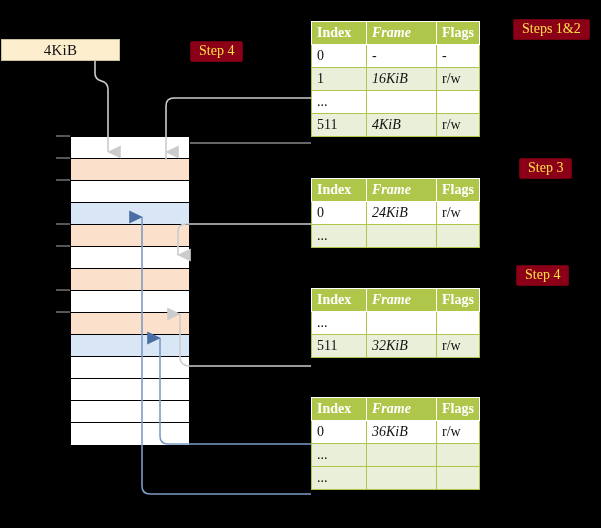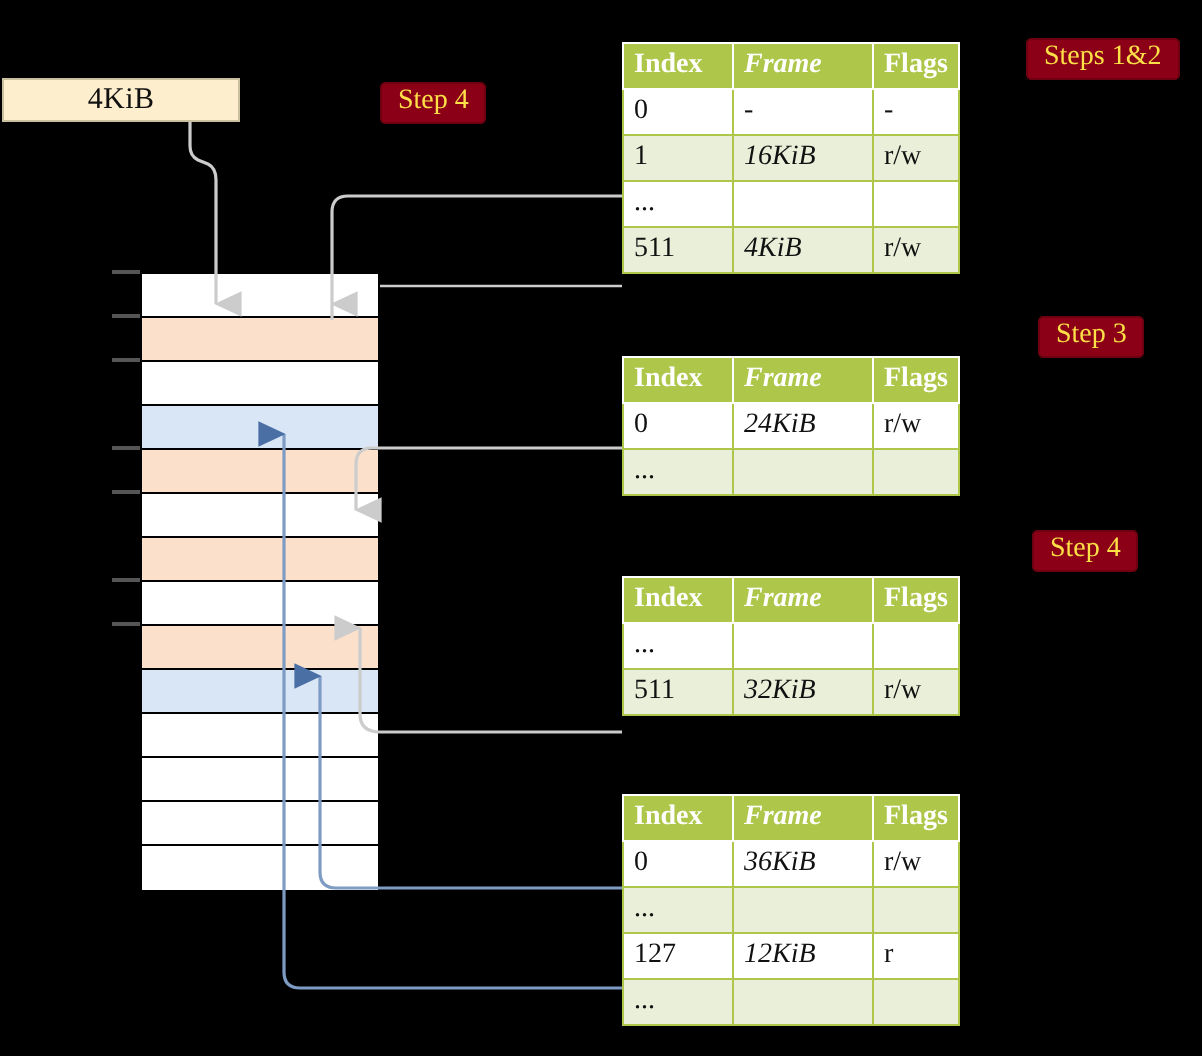--- a/index.html
+++ b/index.html
@@ -250,25 +250,20 @@
         <tr>
           <td class="col-index">0</td>
           <td class="col-frame">36KiB</td>
           <td class="col-flags">r/w</td>
         </tr>
         <tr class="alt">
           <td class="col-index">...</td>
           <td class="col-frame"></td>
           <td class="col-flags"></td>
         </tr>
-        <tr>
-          <td class="col-index">127</td>
-          <td class="col-frame">12KiB</td>
-          <td class="col-flags">r</td>
-        </tr>
         <tr class="alt">
           <td class="col-index">...</td>
           <td class="col-frame"></td>
           <td class="col-flags"></td>
         </tr>
       </tbody>
     </table>
 
   <svg id="wires" viewBox="0 0 601 528">
     <defs>

